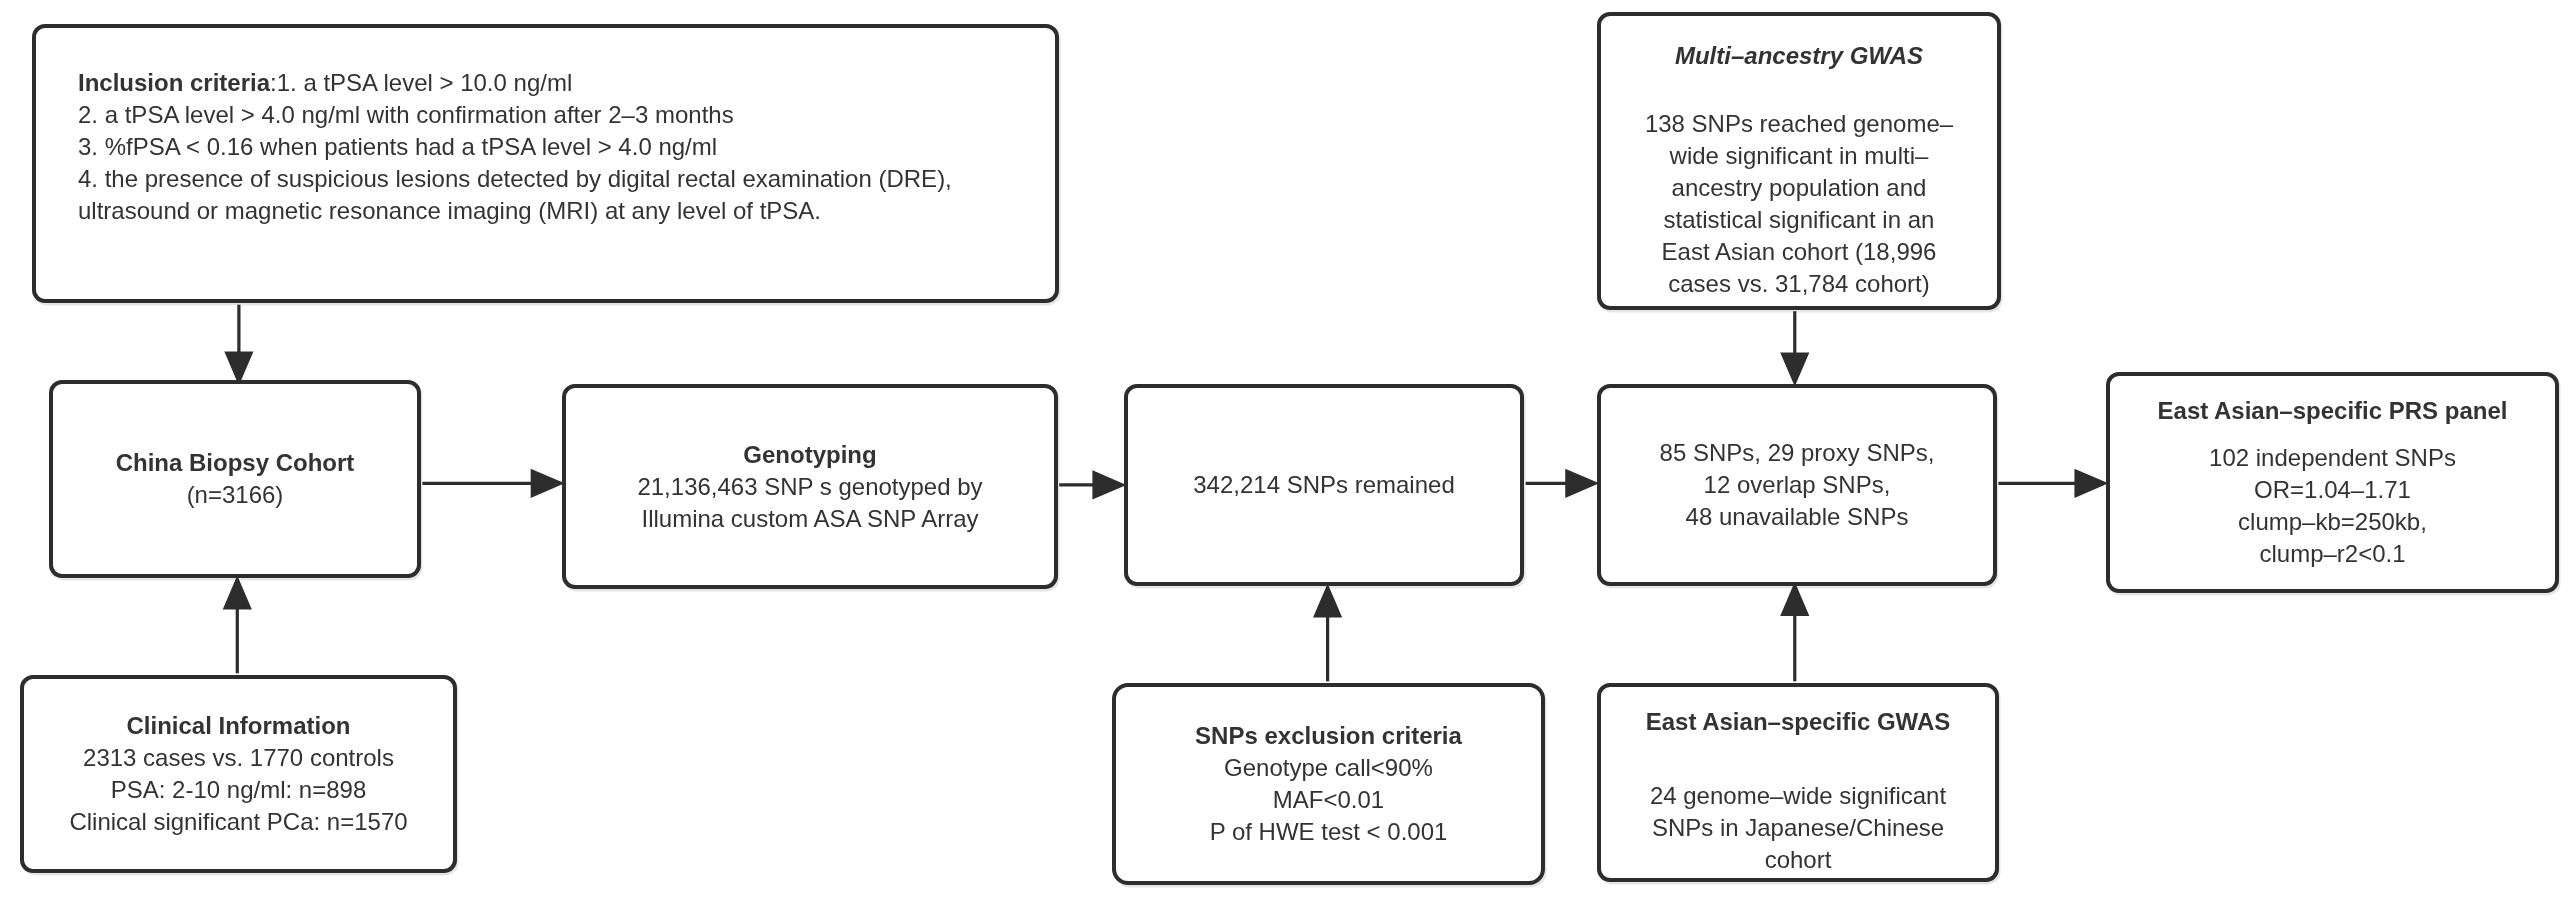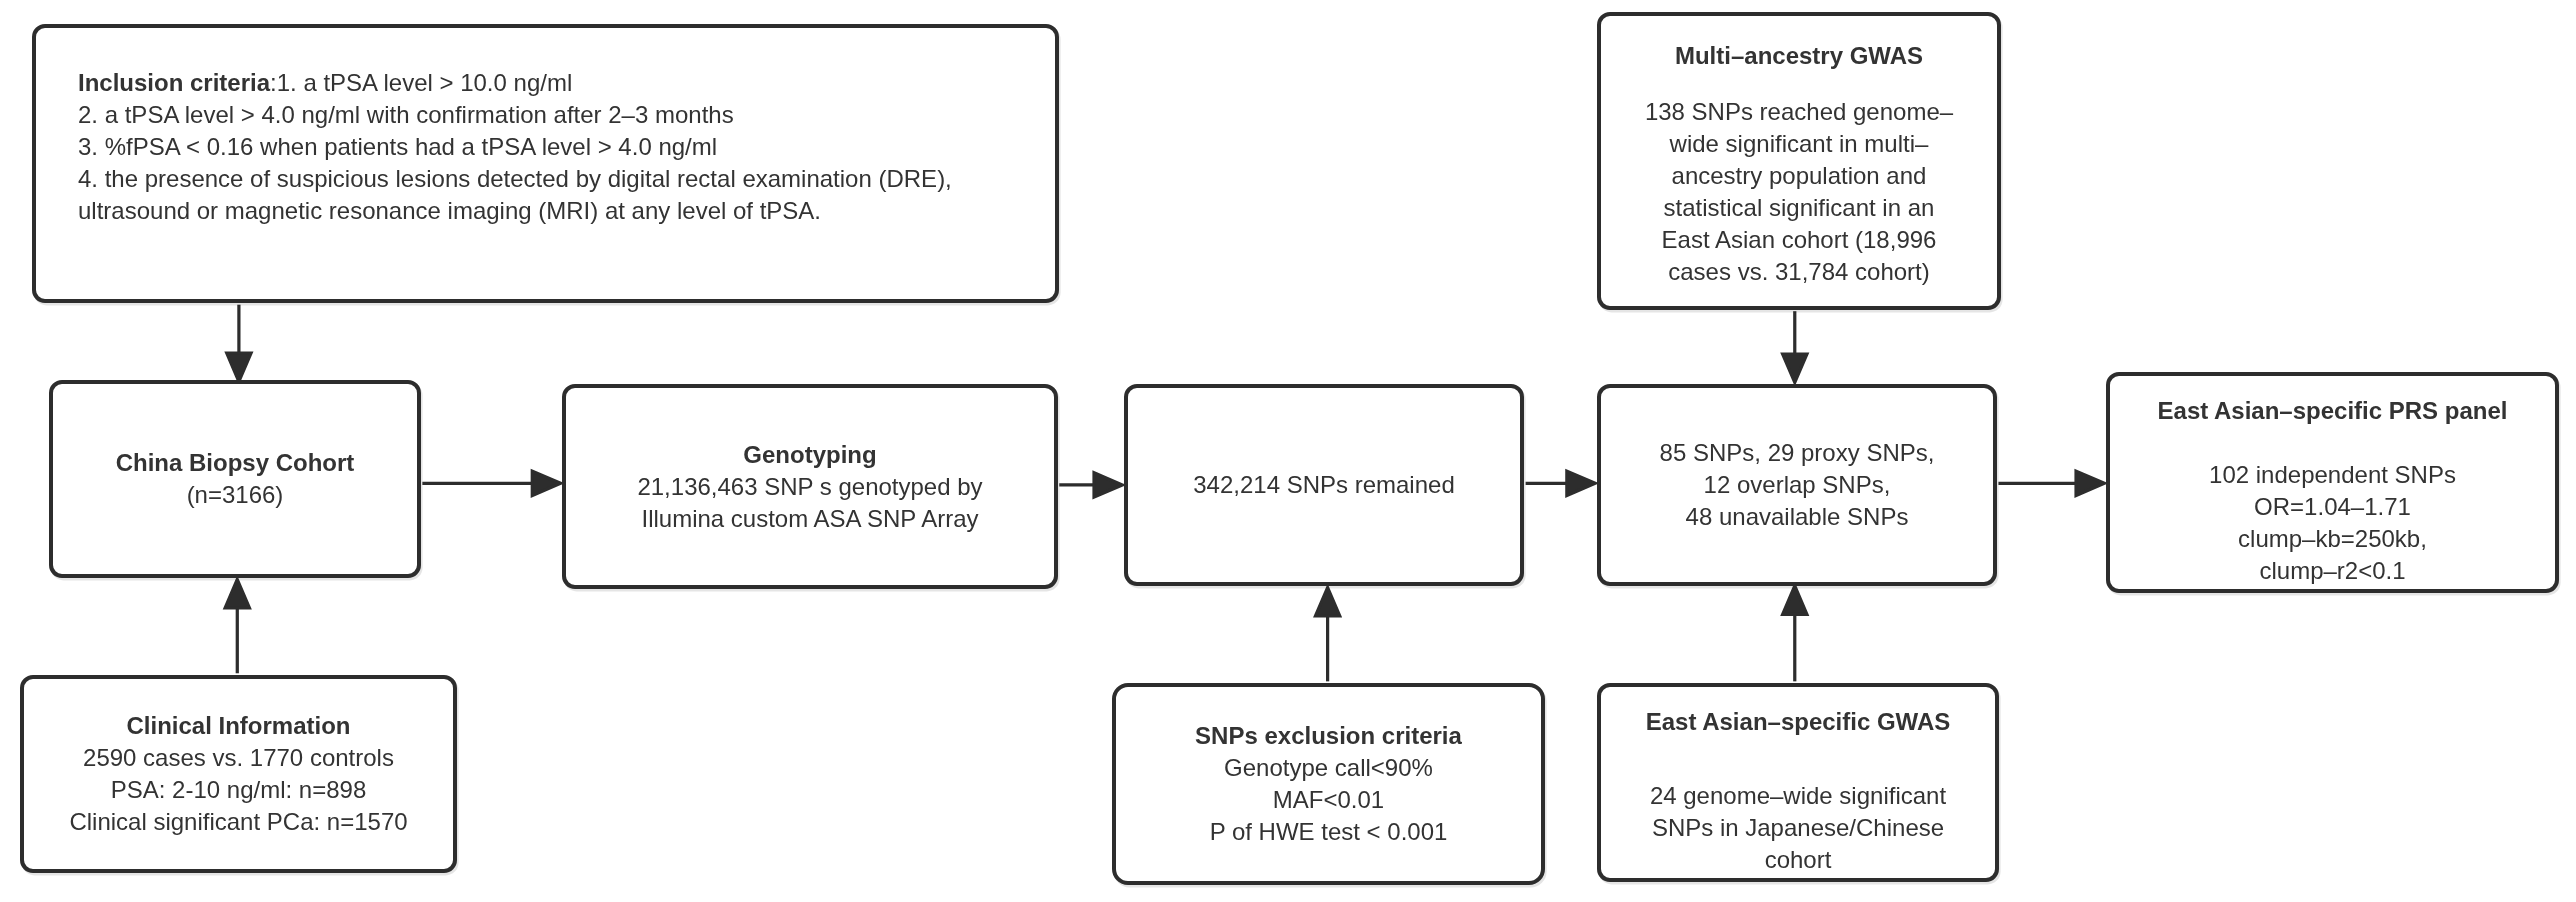--- a/index.html
+++ b/index.html
@@ -45,28 +45,28 @@
     align-items: flex-start; justify-content: flex-start; text-align: left;
     padding: 39px 36px 0 42px;
   }
   #box-china      { left: 49px;   top: 380px; width: 372px; height: 198px; }
   #box-clinical   { left: 20px;   top: 675px; width: 437px; height: 198px; }
   #box-genotyping { left: 562px;  top: 384px; width: 496px; height: 205px; }
   #box-remained   { left: 1124px; top: 384px; width: 400px; height: 202px; }
   #box-exclusion  { left: 1112px; top: 683px; width: 433px; height: 202px; border-radius: 16px; }
   #box-multi      { left: 1597px; top: 12px;  width: 404px; height: 298px;
                     justify-content: flex-start; padding-top: 24px; }
-  #box-multi .box-title { margin-bottom: 24px; }
+  #box-multi .box-title { margin-bottom: 36px; font-style: italic; }
   #box-85         { left: 1597px; top: 384px; width: 400px; height: 202px; }
   #box-eagwas     { left: 1597px; top: 683px; width: 402px; height: 199px;
                     justify-content: flex-start; padding-top: 19.4px; }
   #box-eagwas .box-title { margin-bottom: 42px; }
   #box-prs        { left: 2106px; top: 372px; width: 453px; height: 221px;
                     justify-content: flex-start; padding-top: 19.4px; }
-  #box-prs .box-title { margin-bottom: 32px; }
+  #box-prs .box-title { margin-bottom: 15px; }
 </style>
 </head>
 <body>
 
 <div id="canvas">
 
   <svg class="arrows" width="2576" height="902" viewBox="0 0 3186 1116">
     <g stroke="#2d2d2d" stroke-width="4" fill="#2d2d2d">
       <g>
         <line x1="295" y1="377" x2="295" y2="440"></line>
@@ -115,21 +115,21 @@
     <div class="line">ultrasound or magnetic resonance imaging (MRI) at any level of tPSA.</div>
   </div>
 
   <div class="box" id="box-china">
     <div class="box-title">China Biopsy Cohort</div>
     <div class="line">(n=3166)</div>
   </div>
 
   <div class="box" id="box-clinical">
     <div class="box-title">Clinical Information</div>
-    <div class="line">2590 cases vs. 1770 controls</div>
+    <div class="line">2313 cases vs. 1770 controls</div>
     <div class="line">PSA: 2-10 ng/ml: n=898</div>
     <div class="line">Clinical significant PCa: n=1570</div>
   </div>
 
   <div class="box" id="box-genotyping">
     <div class="box-title">Genotyping</div>
     <div class="line">21,136,463 SNP s genotyped by</div>
     <div class="line">Illumina custom ASA SNP Array</div>
   </div>
 

